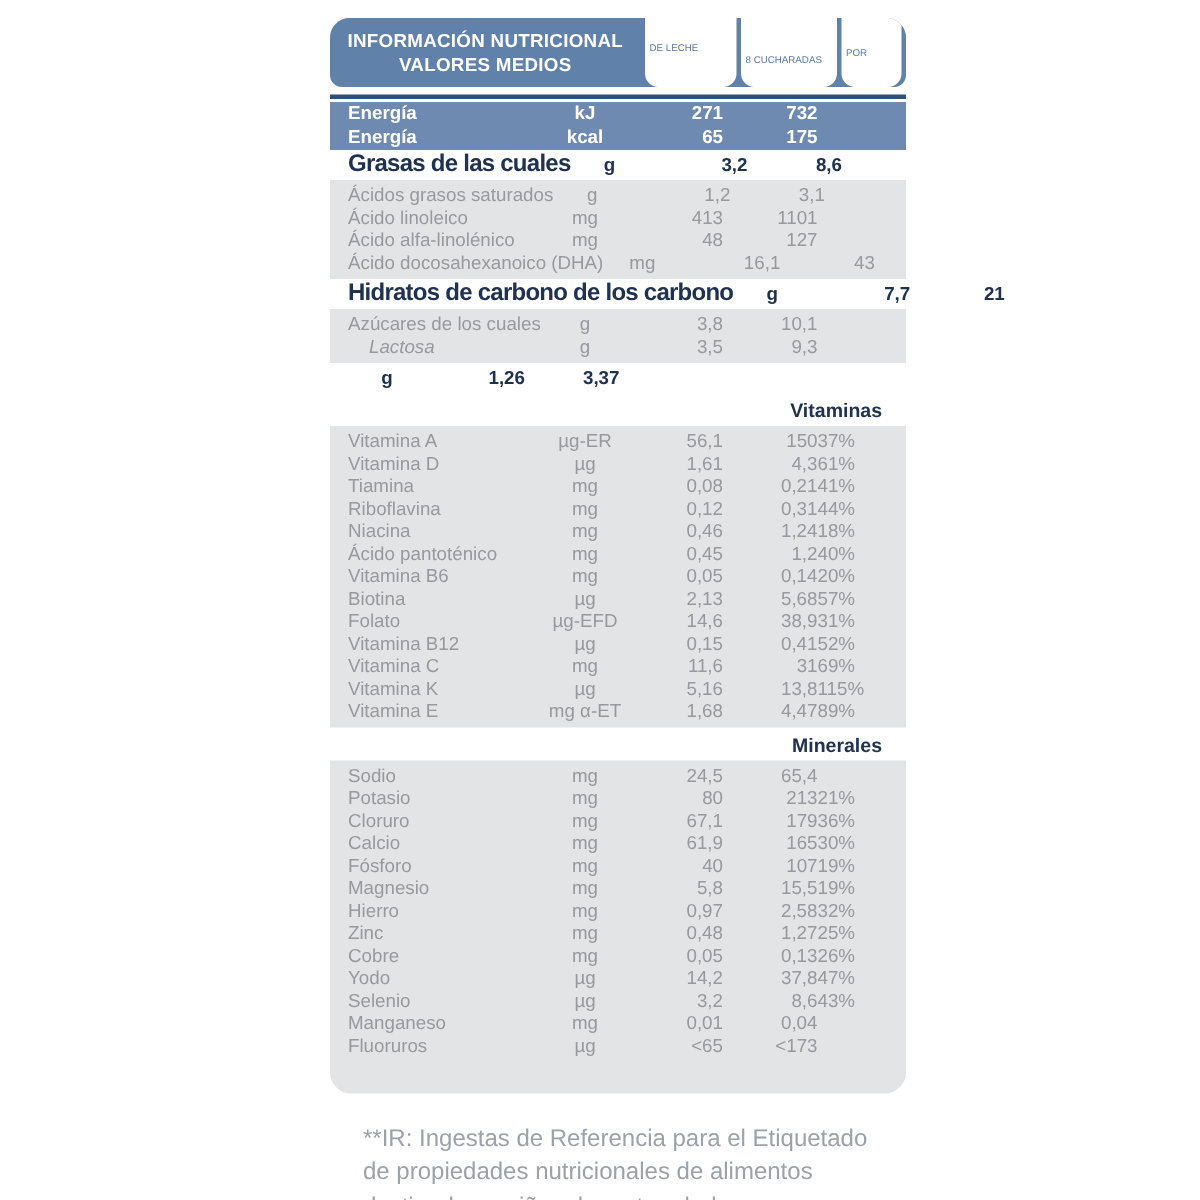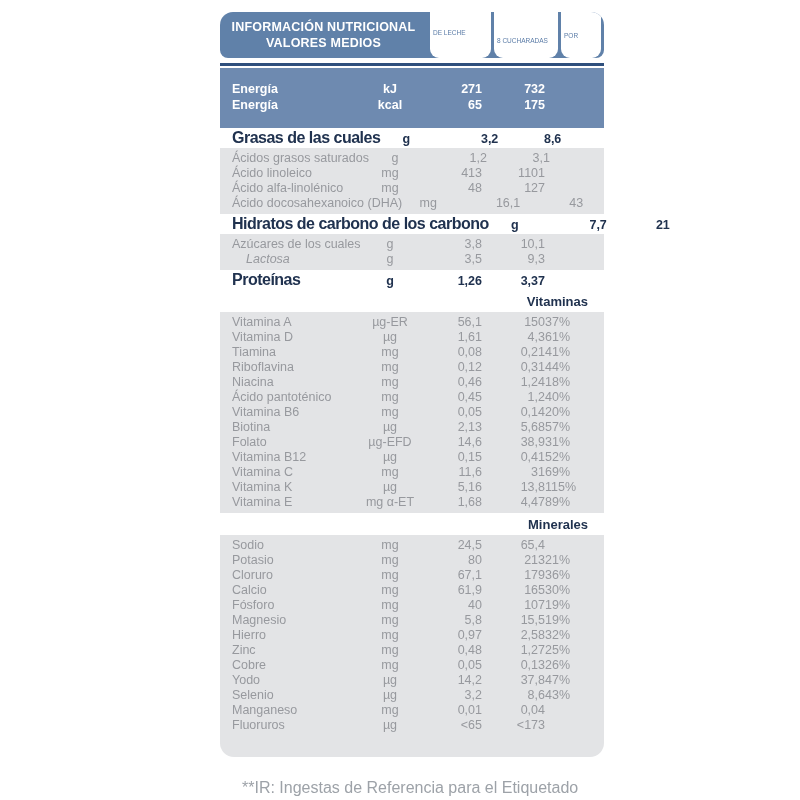--- a/index.html
+++ b/index.html
@@ -20,21 +20,21 @@
        letter-spacing:.2px;padding:0 4px;}
   .hdr-box{flex:0 0 auto;background:#fff;border-radius:0 0 9px 9px;margin-left:3px;
        display:flex;flex-direction:column;justify-content:center;text-align:left;
        color:var(--header-col-text);padding:2px 3px;gap:44px;}
   .hdr-box .l1{font-weight:bold;font-size:8.5px;line-height:1.15;}
   .hdr-box .l2{font-size:6.5px;line-height:1.2;}
   .hdr-box .l3{font-size:6px;line-height:1.2;transform:scaleX(.92);}
   .b1{width:61px;} .b2{width:64px;} .b3{width:40px;margin-right:3px;}
   .divider{height:3px;background:var(--divider-blue);margin-top:5px;}
   
-  .energy{background:var(--energy-blue);margin-top:2px;padding:14px 0;}
+  .energy{background:var(--energy-blue);margin-top:2px;padding:0 0;}
   .energy .row{color:#fff;font-weight:bold;height:16px;}
   
   .row{display:flex;align-items:baseline;padding:0 16px 0 12px;height:15px;
        font-size:12.5px;color:var(--gray-text);line-height:15px;}
   .c-label{flex:1 1 auto;white-space:nowrap;overflow:visible;}
   .c-unit{flex:0 0 52px;text-align:center;white-space:nowrap;}
   .c-v1{flex:0 0 66px;text-align:right;}
   .c-v2{flex:0 0 63px;text-align:right;}
   .c-ir{flex:0 0 43px;text-align:left;}
   .row.main{height:20px;line-height:20px;color:var(--dark-text);font-weight:bold;}
@@ -148,21 +148,20 @@
   </div>
         <div class="row">
     <span class="c-label italic">Lactosa</span>
     <span class="c-unit">g</span>
     <span class="c-v1">3,5</span>
     <span class="c-v2">9,3</span>
     <span class="c-ir"></span>
   </div>
       </div>
       <div class="row main">
-    <span class="c-label">Proteínas</span>
     <span class="c-unit">g</span>
     <span class="c-v1">1,26</span>
     <span class="c-v2">3,37</span>
     <span class="c-ir"></span>
   </div>
       <div class="row section-row">
         <span class="c-label">Vitaminas</span>
       </div>
       <div class="band">
         <div class="row">

